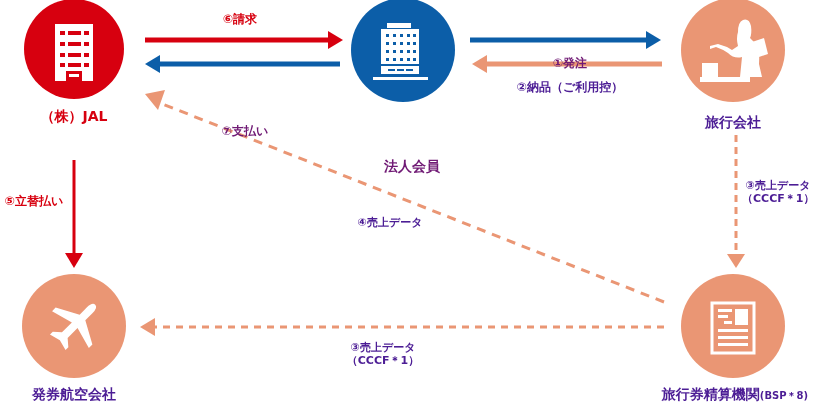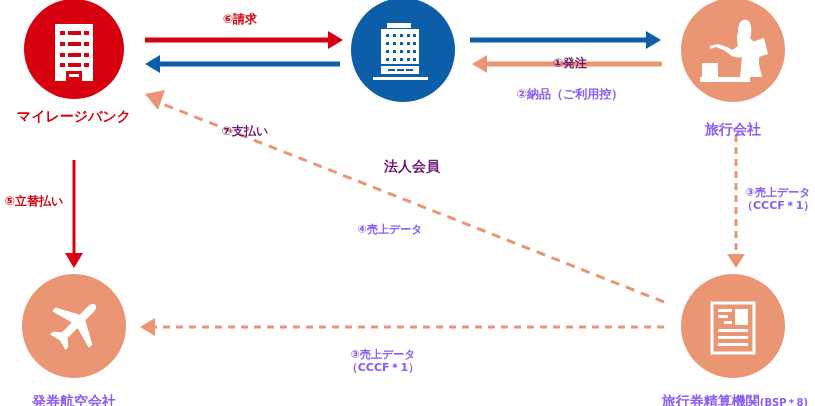--- a/index.html
+++ b/index.html
@@ -4,21 +4,21 @@
 <style>
   html, body { margin: 0; padding: 0; background: #ffffff; }
   body { width: 815px; height: 406px; position: relative; overflow: hidden;
          font-family: "DejaVu Sans", "Liberation Sans", sans-serif; font-weight: bold; }
   #diagram { position: absolute; left: 0; top: 0; width: 815px; height: 406px; }
   .lbl { position: absolute; white-space: nowrap; text-align: center; line-height: 1.2; }
   .node-label { font-size: 14px; }
   .edge-label { font-size: 12px; }
   .red { color: #d7000f; text-align: center; }
   .blue { color: #701a75; margin-top: 44px; }
-  .orange { color: #8b5cf6; margin-top: 7px; }
+  .orange { color: #4c1d95; }
   .small { font-size: 10px; }
 </style>
 </head>
 <body>
 
 <svg id="diagram" width="815" height="406" viewBox="0 0 815 406">
 
   <circle cx="74" cy="49" r="50" fill="#d7000f"></circle>
   <circle cx="403" cy="50" r="52" fill="#0c5ea8"></circle>
   <circle cx="733" cy="50" r="52" fill="#ea9674"></circle>
@@ -135,21 +135,21 @@
     <polygon points="145,94 165,90 158,110" fill="#ea9674"></polygon>
   </g>
 
   <g>
     <line x1="664" y1="327" x2="155" y2="327" stroke="#ea9674" stroke-width="3" stroke-dasharray="7 6"></line>
     <polygon points="155,318 140,327 155,336" fill="#ea9674"></polygon>
   </g>
 </svg>
 
 <div class="lbl node-label red" style="left:4px; top:108px; width:140px;">
-  <div>マイレージバンク</div>
+  <div>（株）JAL</div>
 </div>
 <div class="lbl node-label blue" style="left:362px; top:114px; width:100px;">法人会員</div>
 <div class="lbl node-label orange" style="left:683px; top:114px; width:100px;">旅行会社</div>
 <div class="lbl node-label orange" style="left:4px; top:386px; width:140px;">発券航空会社</div>
 <div class="lbl node-label orange" style="left:655px; top:386px; width:160px;">
   <span>旅行券精算機関</span><span class="small">(BSP＊8)</span>
 </div>
 
 <div class="lbl edge-label red" style="left:200px; top:12px; width:80px;">⑥請求</div>
 <div class="lbl edge-label blue" style="left:200px; top:80px; width:90px;">⑦支払い</div>

